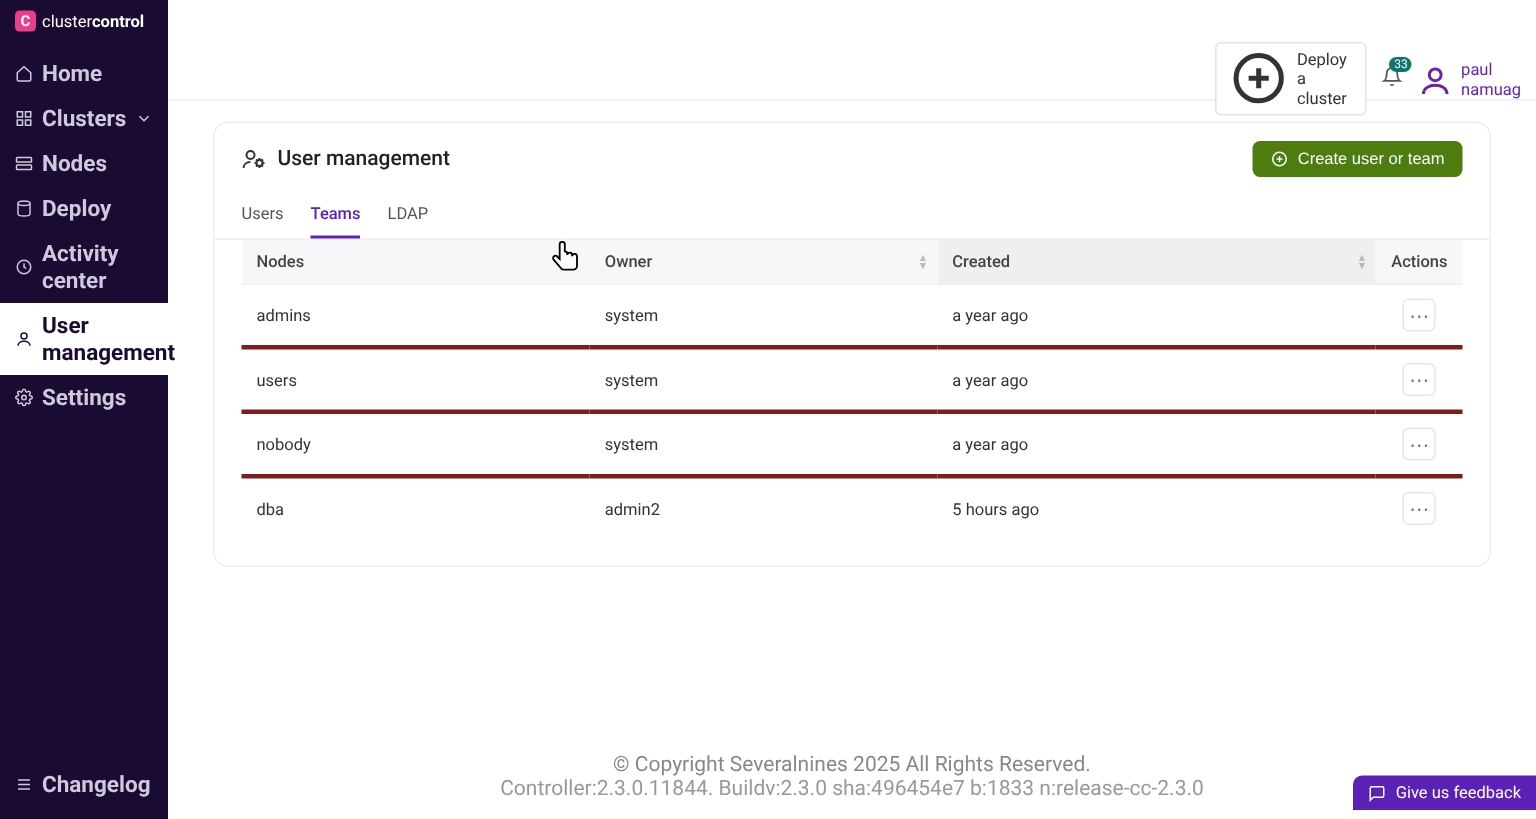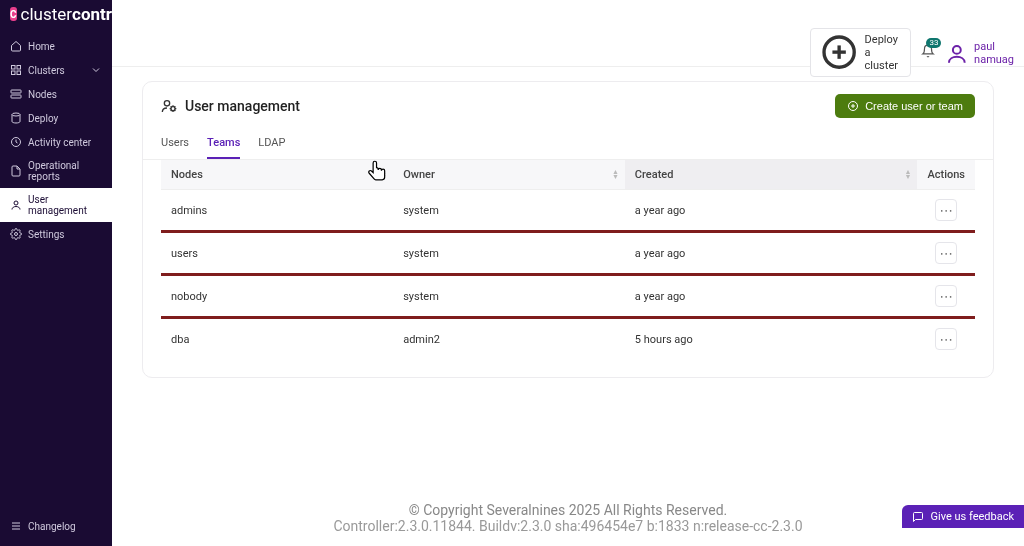--- a/index.html
+++ b/index.html
@@ -5,24 +5,24 @@
   * { box-sizing: border-box; margin: 0; padding: 0; }
   html, body { height: 100%; }
   body { font-family: -apple-system, BlinkMacSystemFont, "Segoe UI", Roboto, Arial, sans-serif; font-size: 12px; color:#1f1f1f; background:#f5f5f7; overflow:hidden; }
 
   .app { display:flex; width:1024px; height:546px; background:#fff; position:relative;}
 
   
   .sidebar { width:112px; background:#1a0b33; color:#d9d4e6; display:flex; flex-direction:column; }
   .logo { display:flex; align-items:center; gap:4px; padding:6px 10px; height:28px; }
   .logo-badge { width:14px; height:14px; border-radius:3px; background:#e83e8c; display:flex; align-items:center; justify-content:center; color:#fff; font-weight:700; font-size:10px; }
-  .logo-text { color:#fff; font-size:17px; }
+  .logo-text { color:#fff; font-size:11px; }
   .logo-text b { font-weight:700; }
   .nav { flex:1; padding-top:6px; }
-  .nav-item { display:flex; align-items:center; gap:6px; padding:6px 10px; font-size:10px; cursor:pointer; color:#cfc9dd; position:relative;}
+  .nav-item { display:flex; align-items:center; gap:6px; padding:6px 10px; font-size:15px; cursor:pointer; color:#cfc9dd; position:relative;font-weight:bold;}
   .nav-item.active { background:#fff; color:#1a0b33; }
   .nav-item svg { width:12px; height:12px; flex:0 0 12px; }
   .nav-item .chev { margin-left:auto; }
   .sidebar-bottom { padding:8px 10px; }
   .sidebar-bottom .nav-item { padding-left:0; }
 
   
   .main { flex:1; display:flex; flex-direction:column; min-width:0; position:relative;margin-top:39px;}
   .topbar { height:28px; border-bottom:1px solid #eee; display:flex; align-items:center; justify-content:flex-end; padding:0 10px; gap:10px; background:#fff;}
   .deploy-btn { display:flex; align-items:center; gap:5px; border:1px solid #e4e4e8; border-radius:4px; padding:3px 8px; font-size:11px; cursor:pointer; color:#333; background:#fff;}
@@ -53,21 +53,21 @@
   tbody td { padding:9px 10px; border-bottom:3px solid #7f1d1d; color:#333;}
   tbody tr:last-child td { border-bottom:none; }
   .actions-cell { text-align:center; width:48px;}
   .row-action { width:22px; height:22px; border:1px solid #e5e5ea; border-radius:4px; background:#fff; display:inline-flex; align-items:center; justify-content:center; cursor:pointer; color:#777;}
 
   
   .footer { text-align:center; font-size:14px; color:#888; padding:10px 0 12px;}
   .footer .l2 { color:#999; }
 
   
-  .feedback { position:absolute; right:0; bottom:18px; background:#5b21b6; color:#fff; border-top-left-radius:6px; padding:5px 10px; font-size:11px; display:flex; align-items:flex-end; gap:6px; cursor:pointer;}
+  .feedback { position:absolute; right:0; bottom:6px; background:#5b21b6; color:#fff; border-top-left-radius:6px; padding:5px 10px; font-size:11px; display:flex; align-items:flex-end; gap:6px; cursor:pointer;}
   .feedback svg { width:12px; height:12px;}
 
   
   .cursor-pointer { position:absolute; left:253px; top:119px; pointer-events:none; z-index:20;}
   .cursor-pointer svg { width:26px; height:26px; filter:drop-shadow(0 0 1px #fff);}
 
 </style>
 </head>
 <body>
 
@@ -110,27 +110,20 @@
             <path d="M4 5v14c0 1.7 3.6 3 8 3s8-1.3 8-3V5"></path>
           </svg>
         <span>Deploy</span>
       </div>
       <div class="nav-item">
         <svg viewBox="0 0 24 24" fill="none" stroke="currentColor" stroke-width="2">
             <circle cx="12" cy="12" r="9"></circle>
             <polyline points="12 7 12 12 15 14"></polyline>
           </svg>
         <span>Activity center</span>
-      </div>
-      <div class="nav-item">
-        <svg viewBox="0 0 24 24" fill="none" stroke="currentColor" stroke-width="2">
-            <path d="M14 2H6a2 2 0 0 0-2 2v16a2 2 0 0 0 2 2h12a2 2 0 0 0 2-2V8z"></path>
-            <polyline points="14 2 14 8 20 8"></polyline>
-          </svg>
-        <span>Operational reports</span>
       </div>
       <div class="nav-item active">
         <svg viewBox="0 0 24 24" fill="none" stroke="currentColor" stroke-width="2">
             <circle cx="12" cy="8" r="4"></circle>
             <path d="M4 21c0-4 4-6 8-6s8 2 8 6"></path>
           </svg>
         <span>User management</span>
       </div>
       <div class="nav-item">
         <svg viewBox="0 0 24 24" fill="none" stroke="currentColor" stroke-width="2">

